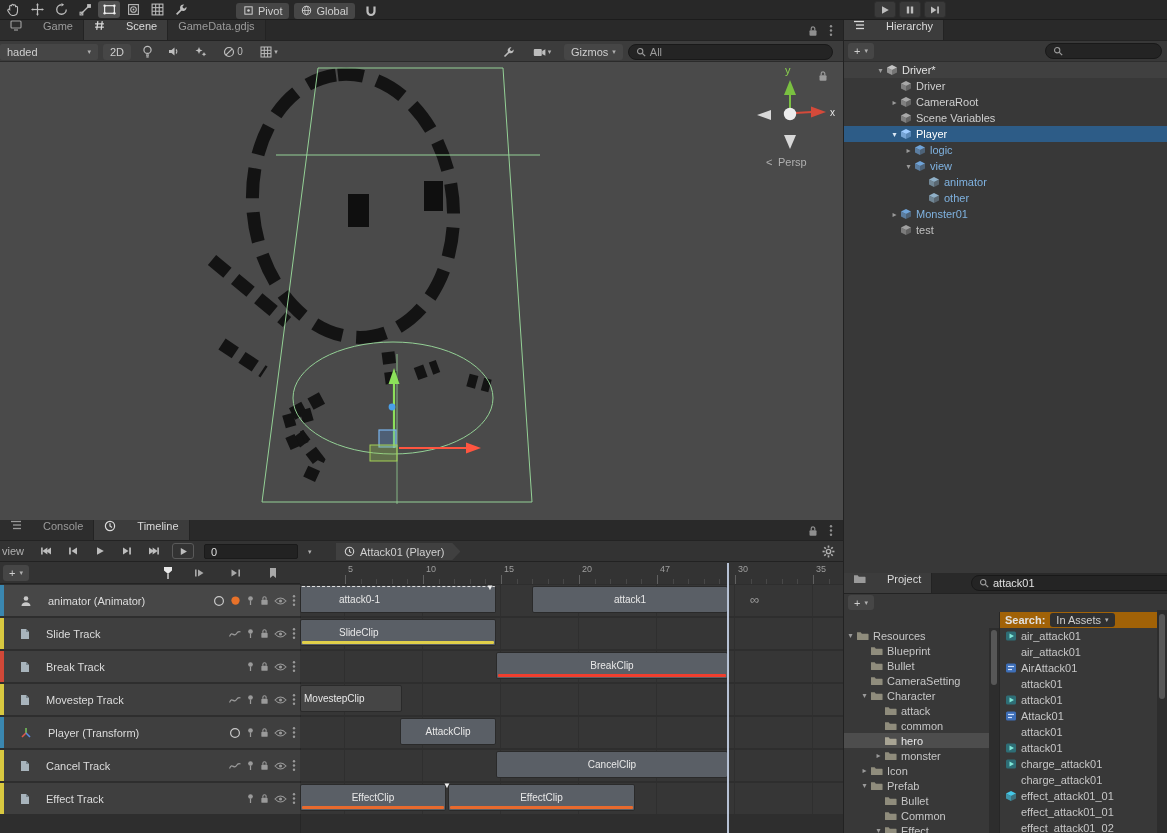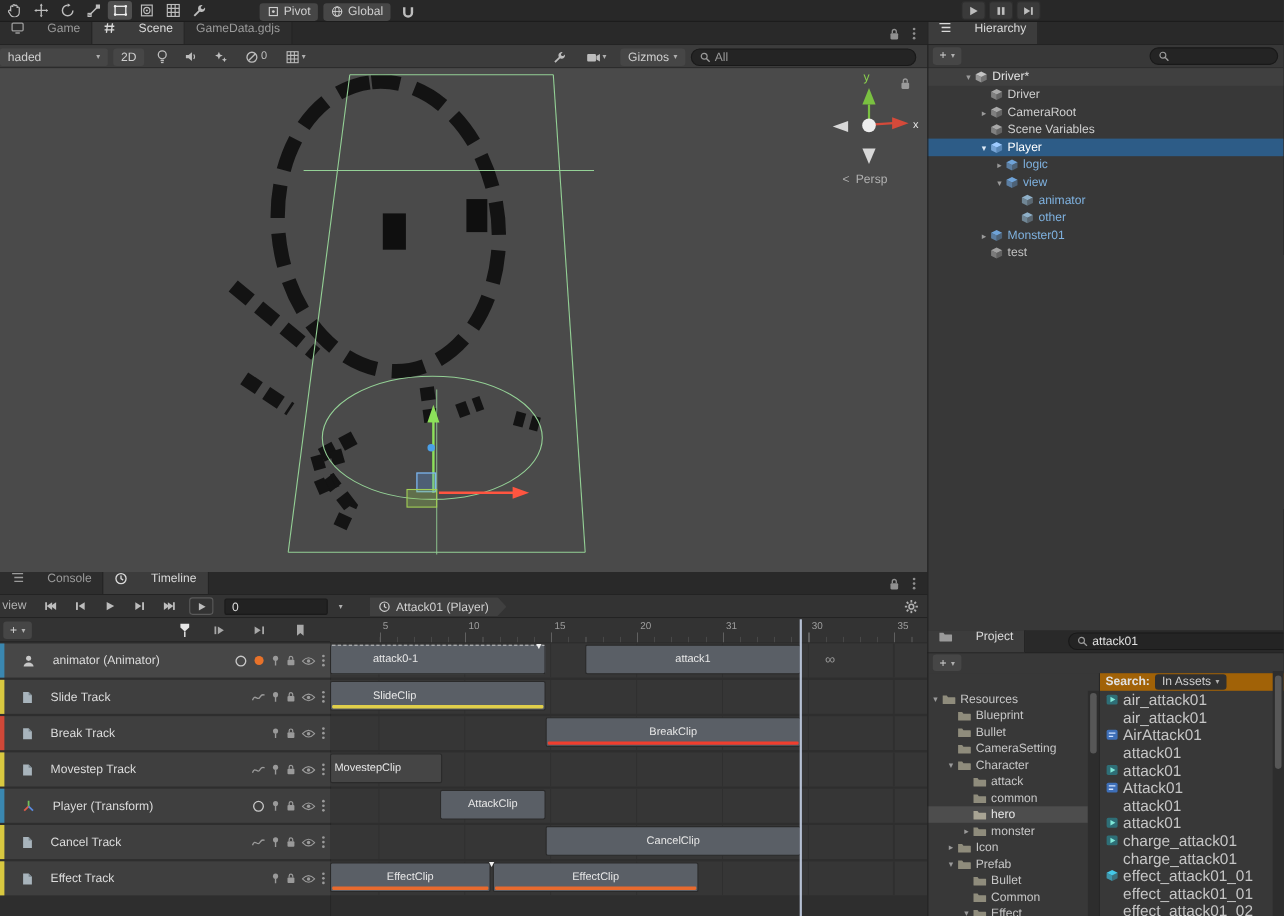--- a/index.html
+++ b/index.html
@@ -17,21 +17,21 @@
 .pill{display:inline-flex;align-items:center;gap:4px;height:16px;padding:0 7px;background:#464646;border-radius:3px;color:#cfcfcf;font-size:11px;white-space:nowrap}
 .ddarrow{font-size:7px;color:#b0b0b0}
 .sfield{display:flex;align-items:center;gap:4px;height:16px;padding:0 7px;background:#242424;border:1px solid #191919;border-radius:9px;color:#9a9a9a;font-size:11px;white-space:nowrap}
 .trow{display:flex;align-items:center;height:16px;font-size:11px;color:#cfcfcf;white-space:nowrap}
 .trow.sel{background:#2d5c87;color:#fff}
 .tri{width:11px;flex:none;text-align:center;font-size:8px;color:#9a9a9a}
 .tlab{margin-left:4px}
 .t-blue{color:#7fb2e0}
 .frow{display:flex;align-items:center;height:15px;font-size:11px;color:#c6c6c6;white-space:nowrap}
 .frow.sel{background:#4d4d4d;color:#e8e8e8}
-.rrow{display:flex;align-items:center;height:16px;font-size:14px;color:#c6c6c6;gap:4px;padding-left:5px;white-space:nowrap}
+.rrow{display:flex;align-items:center;height:16px;font-size:11px;color:#c6c6c6;gap:4px;padding-left:5px;white-space:nowrap}
 .trk{position:absolute;left:0;width:843px;height:31px}
 .th{position:absolute;left:0;top:0;width:300px;height:100%;background:#3f3f3f;display:flex;align-items:center;gap:16px}
 .ts{width:4px;height:100%;flex:none}
 .tname{flex:1;font-size:11px;color:#dcdcdc;white-space:nowrap;overflow:hidden}
 .thicons{display:flex;align-items:center;gap:5px;margin-right:4px;color:#9a9a9a}
 .tl{position:absolute;left:300px;top:0;width:543px;height:100%;background:#363636;background-image:repeating-linear-gradient(90deg,#2f2f2f 0 1px,transparent 1px 78px);background-position:44px 0}
 .clip{position:absolute;top:1px;height:27px;background:#5a5f66;border:1px solid #2a2a2a;border-radius:2px;display:flex;align-items:center;justify-content:center;font-size:10px;color:#e8e8e8;overflow:hidden}
 .cliplabel{overflow:hidden;text-overflow:ellipsis;white-space:nowrap;padding:0 3px}
 .cstripe{position:absolute;left:1px;right:1px;bottom:1px;height:3px;border-radius:1px}
 .mark{position:absolute;top:-2px;font-size:8px;color:#f0f0f0;z-index:3}
@@ -579,21 +579,21 @@
         <use href="#i-clipjump2"></use>
       </svg>
   <svg class="ic abs" style="left:268px;top:5px;color:#a8a8a8" width="10" height="12">
         <use href="#i-markflag"></use>
       </svg>
   <div class="ruler">
     <span class="rlab" style="left:48px">5</span>
     <span class="rlab" style="left:126px">10</span>
     <span class="rlab" style="left:204px">15</span>
     <span class="rlab" style="left:282px">20</span>
-    <span class="rlab" style="left:360px">31</span>
+    <span class="rlab" style="left:360px">47</span>
     <span class="rlab" style="left:438px">30</span>
     <span class="rlab" style="left:516px">35</span>
   </div>
 </div>
 
 <div class="abs" style="left:0;top:584px;width:843px;height:249px;background:#2e2e2e">
   <div class="abs" style="left:300px;top:0;width:1px;height:249px;background:#262626"></div>
 
   <div class="trk" style="top:1px">
     <div class="th" style="background:#474747">

